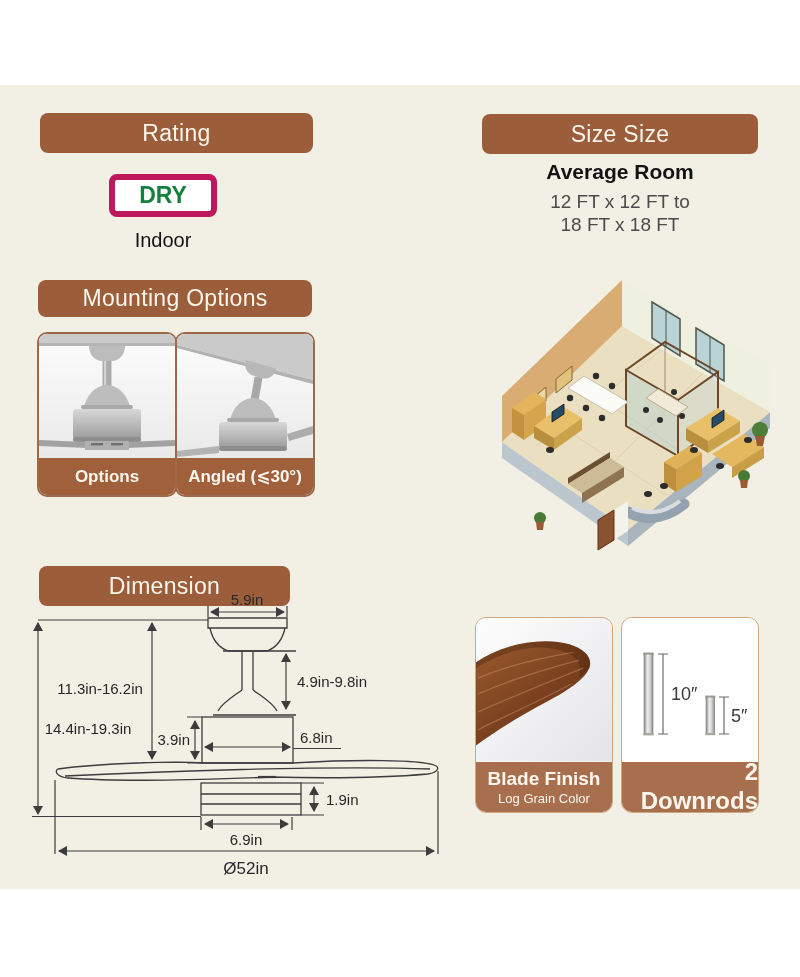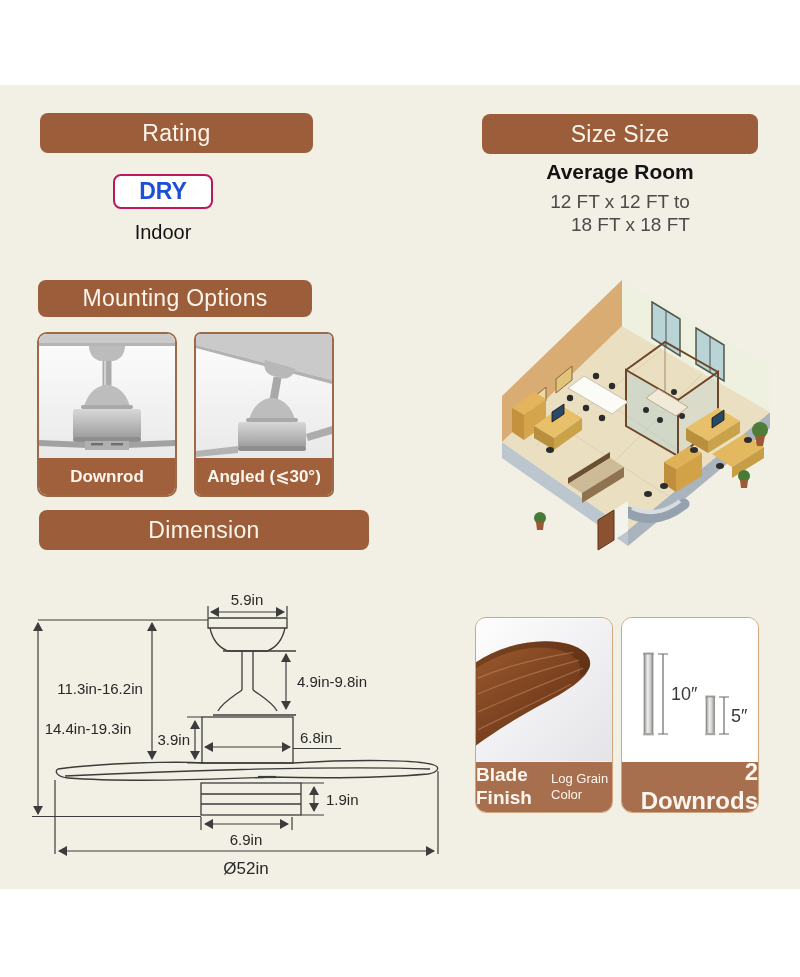--- a/index.html
+++ b/index.html
@@ -10,60 +10,60 @@
   .cream{position:absolute;left:0;top:85px;width:800px;height:804px;background:#f2efe5;}
   
   .hdr{
     position:absolute;background:#9c5e3a;border-radius:8px;color:#fcf5ec;
     display:flex;align-items:center;justify-content:center;
     font-size:23px;font-weight:400;letter-spacing:.3px;
   }
   .hdr-rating{left:40px;top:113px;width:273px;height:40px;}
   .hdr-room{left:482px;top:114px;width:276px;height:40px;}
   .hdr-mount{left:38px;top:280px;width:274px;height:37px;}
-  .hdr-dim{left:39px;top:510px;width:330px;height:40px;}
+  .hdr-dim{left:39px;top:566px;width:251px;height:40px;}
   
   .dry-wrap{position:absolute;left:40px;top:174px;width:246px;text-align:center;}
   .dry-box{
-    display:inline-block;background:#ffffff;border:2px solid #be185d;border-radius:8px;
-    padding:2px 24px;font-size:23px;font-weight:700;color:#1d4ed8;
+    display:inline-block;background:#ffffff;border:6px solid #be185d;border-radius:8px;
+    padding:2px 24px;font-size:23px;font-weight:700;color:#15803d;
   }
   .indoor{margin-top:12px;font-size:20px;color:#121212;}
   
   .room-text{position:absolute;left:482px;top:160px;width:276px;text-align:center;}
   .avg{font-size:21px;font-weight:700;color:#131313;}
-  .range{display:inline-block;text-align:right;margin-top:6px;font-size:19px;color:#4b4b4b;line-height:1.22;}
+  .range{display:inline-block;text-align:center;margin-top:6px;font-size:19px;color:#4b4b4b;line-height:1.22;}
   
   .mount-card{
     position:absolute;top:332px;width:140px;height:165px;border:2px solid #9c6a48;
     border-radius:10px;background:#fff;overflow:hidden;box-sizing:border-box;
   }
   .mount-card.c1{left:37px;}
-  .mount-card.c2{left:194px;border-radius:7px;}
+  .mount-card.c2{left:175px;}
   .mount-img{display:block;width:100%;height:124px;}
   .mount-label{
     position:absolute;left:0;bottom:0;width:100%;height:37px;background:#a0603c;color:#fdf6ee;
     display:flex;align-items:center;justify-content:center;font-size:17px;font-weight:600;
   }
   
   .room-render{position:absolute;left:450px;top:276px;width:340px;height:284px;}
   
   .dim-svg{position:absolute;left:30px;top:590px;width:430px;height:302px;}
   .dim-svg text{font-family:"Liberation Sans","DejaVu Sans",sans-serif;fill:#282828;}
   
   .br-card{
     position:absolute;top:617px;height:196px;border-radius:11px;overflow:hidden;background:#fff;
     border:1.5px solid #cfa77e;box-sizing:border-box;
   }
   .bf{left:475px;width:138px;}
   .dr{left:621px;width:138px;}
   .br-img{display:block;width:100%;height:144px;}
   .br-label{
     position:absolute;left:0;bottom:0;width:100%;height:50px;background:#a76f4e;color:#fdf6ee;
-    display:flex;flex-direction:row;align-items:center;justify-content:center;line-height:1.2;
+    display:flex;flex-direction:column;align-items:center;justify-content:center;line-height:1.2;
   }
   .bf-main{font-size:19px;font-weight:600;}
   .bf-sub{font-size:13px;}
   .dr-label{font-size:24px;font-weight:600;text-align:right;}
 </style>
 </head>
 <body>
 
 <div class="canvas">
   <div class="cream"></div>
@@ -113,21 +113,21 @@
       <rect x="42" y="71" width="52" height="4" rx="2" fill="#a9a9a9"></rect>
       <rect x="34" y="75" width="68" height="30" rx="3" fill="url(#metal1)"></rect>
       <rect x="34" y="103" width="68" height="5" rx="2.5" fill="#8e8e8e"></rect>
       <path d="M0,106 L48,108 L48,114 L0,112 Z" fill="#a2a2a2"></path>
       <path d="M88,108 L136,106 L136,112 L88,114 Z" fill="#a2a2a2"></path>
       <rect x="46" y="107" width="44" height="9" fill="#b0b0b0"></rect>
       <rect x="52" y="109" width="12" height="2.4" fill="#6f6f6f"></rect>
       <rect x="72" y="109" width="12" height="2.4" fill="#6f6f6f"></rect>
     </svg>
     <div class="mount-label">
-      <span>Downrod</span>
+      <span>Options</span>
     </div>
   </div>
 
   <div class="mount-card c2">
     <svg class="mount-img" viewBox="0 0 136 124">
       <rect width="136" height="124" fill="url(#bg1)"></rect>
       <polygon points="0,0 136,0 136,46 0,11" fill="#cacaca"></polygon>
       <polygon points="0,11 136,46 136,50 0,14" fill="#b2b2b2"></polygon>
       <g transform="rotate(16 82 38)">
         <path d="M66,30 L98,30 C98,37 94,42 88,43 L76,43 C70,42 66,37 66,30 Z" fill="#b8b8b8"></path>

